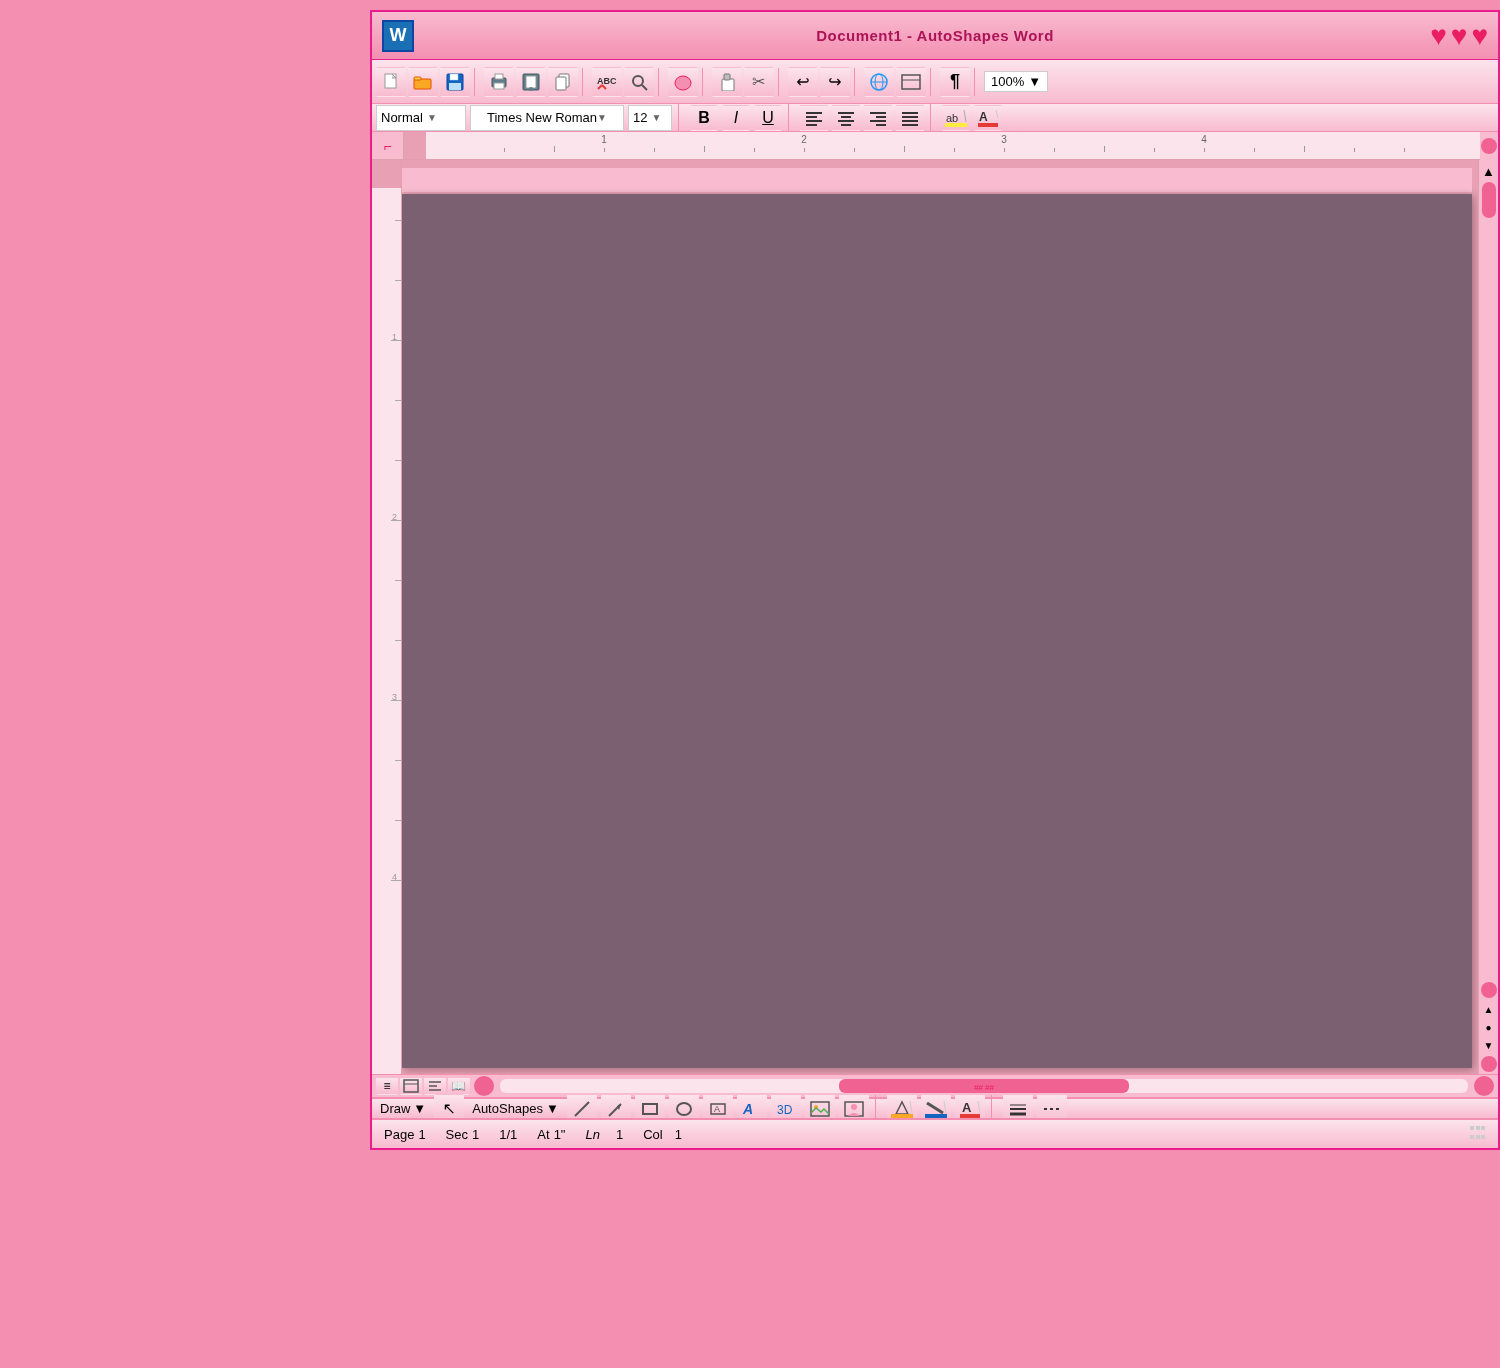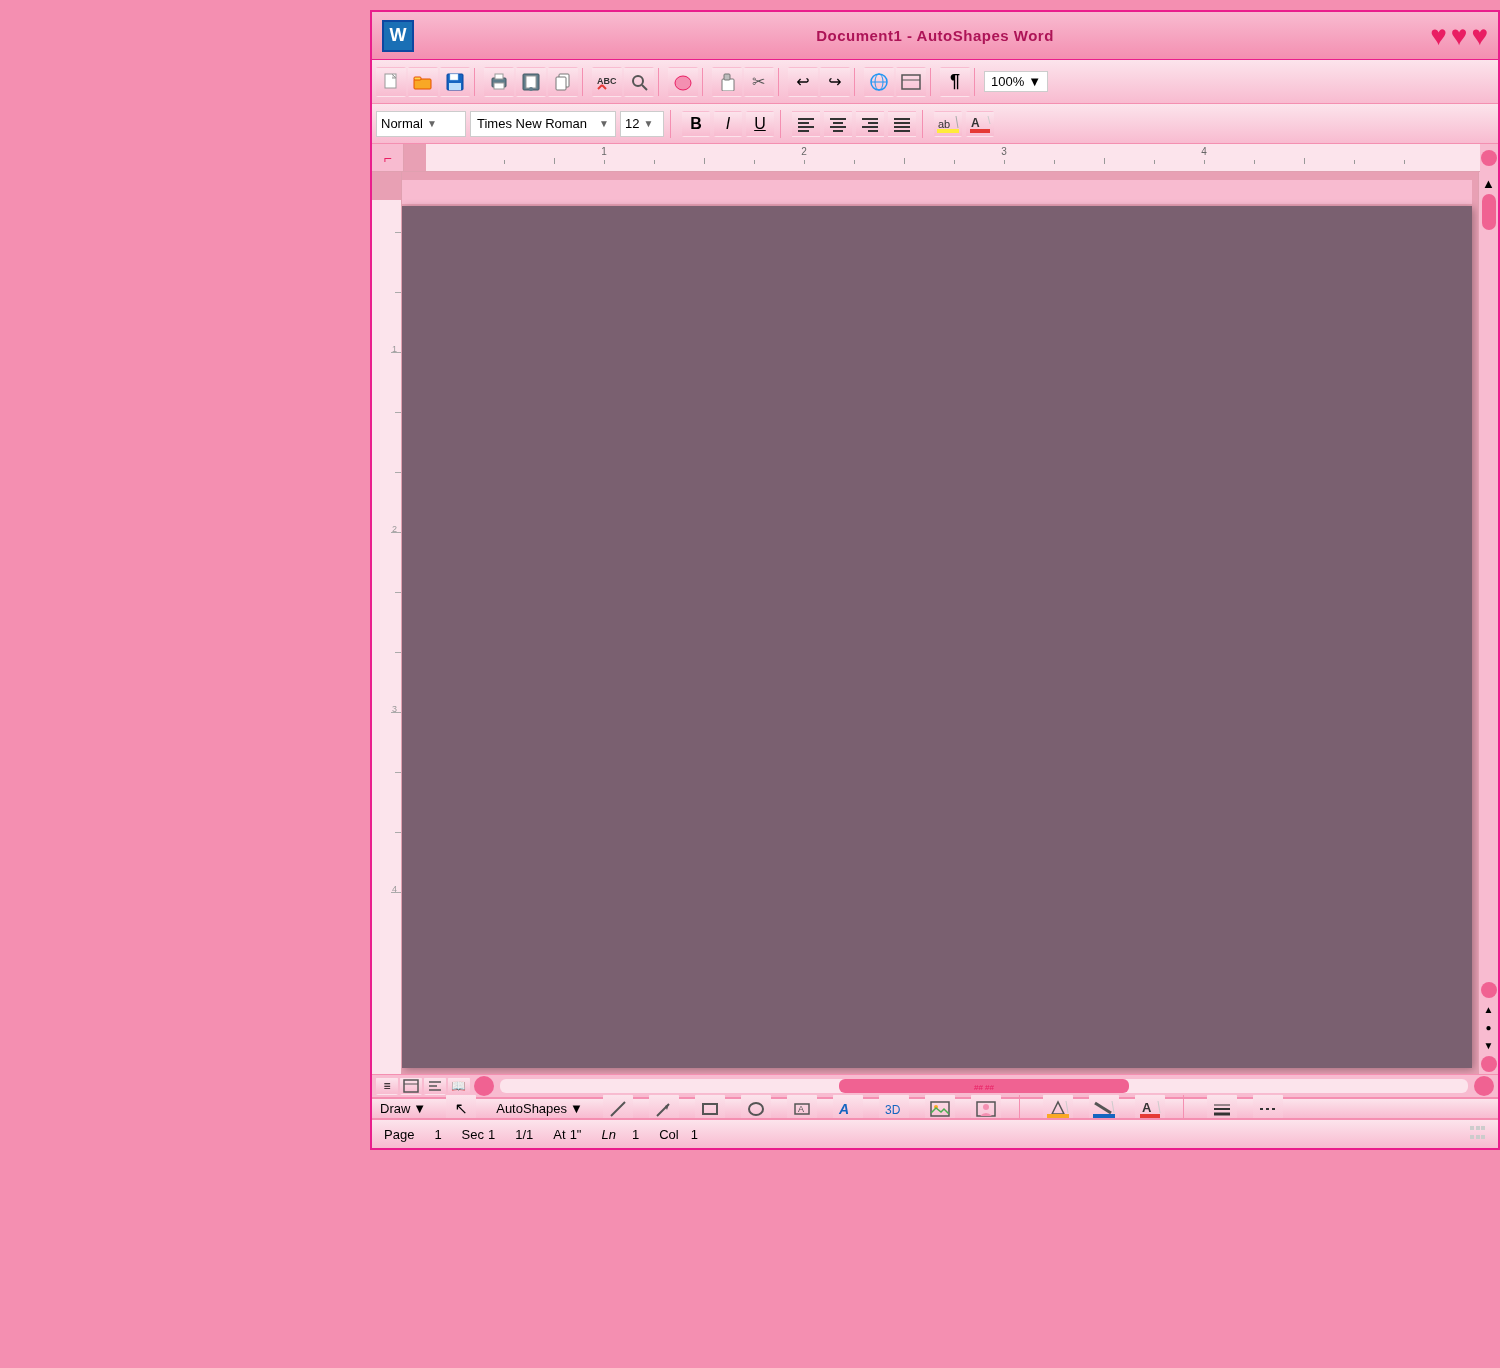--- a/index.html
+++ b/index.html
@@ -113,21 +113,21 @@
       padding: 2px 6px;
       font-size: 13px;
       display: flex;
       align-items: center;
       gap: 4px;
     }
 
     
     #toolbar2 {
       background: linear-gradient(to bottom, #fce4ec, #f8bbd0);
-      height: 40px;
+      height: 28px;
       display: flex;
       align-items: center;
       padding: 0 4px;
       gap: 4px;
       border-bottom: 1px solid #f48fb1;
     }
     .style-select {
       background: white;
       border: 1px solid #ccc;
       height: 26px;
@@ -135,25 +135,25 @@
       font-size: 13px;
       display: flex;
       align-items: center;
       gap: 4px;
       min-width: 90px;
     }
     .font-select {
       background: white;
       border: 1px solid #ccc;
       height: 26px;
-      padding: 0 6px;
+      padding: 0 16px;
       font-size: 13px;
       display: flex;
       align-items: center;
-      gap: 12px;
+      gap: 0;
       min-width: 140px;
     }
     .size-select {
       background: white;
       border: 1px solid #ccc;
       height: 26px;
       padding: 0 4px;
       font-size: 13px;
       display: flex;
       align-items: center;
@@ -649,21 +649,21 @@
 
       <div style="flex:1;height:14px;background:#fce4ec;border-radius:6px;margin:0 4px;position:relative;">
         <div style="position:absolute;left:35%;width:30%;height:100%;background:#f06292;border-radius:6px;"></div>
 
         <div style="position:absolute;left:50%;top:4px;transform:translateX(-50%);font-size:8px;color:#e91e63;">## ##</div>
       </div>
 
       <div style="width:20px;height:20px;background:#f06292;border-radius:50%;cursor:pointer;"></div>
     </div>
 
-    <div id="draw-toolbar" style="height:20px;display:flex;align-items:center;padding:0 4px;gap:16px;border-top:1px solid #f48fb1;background:linear-gradient(to bottom, #fce4ec, #f8bbd0);">
+    <div id="draw-toolbar" style="height:20px;display:flex;align-items:center;padding:0 4px;gap:4px;border-top:1px solid #f48fb1;background:linear-gradient(to bottom, #fce4ec, #f8bbd0);">
 
       <div class="draw-select-btn">
         <span>Draw</span>
         <span>▼</span>
       </div>
 
       <div class="tb-btn" style="font-size:16px;">↖</div>
 
       <div class="draw-select-btn">
         <span>AutoShapes</span>
@@ -765,21 +765,21 @@
       </div>
 
       <div class="tb-btn">
         <svg width="20" height="18" viewBox="0 0 20 18">
             <line x1="2" y1="9" x2="18" y2="9" stroke="#333" stroke-width="2" stroke-dasharray="3,3"></line>
           </svg>
       </div>
     </div>
 
     <div id="status-bar" style="height:30px;background:linear-gradient(to bottom,#fce4ec,#f8bbd0);display:flex;align-items:center;padding:0 12px;border-top:2px solid #f48fb1;font-size:13px;gap:0;">
-      <span style="margin-right:20px;">Page</span>
+      <span style="margin-right:4px;">Page</span>
       <span style="margin-right:20px;">1</span>
       <span style="margin-right:4px;">Sec</span>
       <span style="margin-right:20px;">1</span>
       <span style="margin-right:20px;">1/1</span>
       <span style="margin-right:4px;">At</span>
       <span style="margin-right:20px;">1"</span>
       <span style="margin-right:16px;font-style:italic;">Ln</span>
       <span style="margin-right:20px;">1</span>
       <span style="margin-right:12px;">Col</span>
       <span>1</span>

